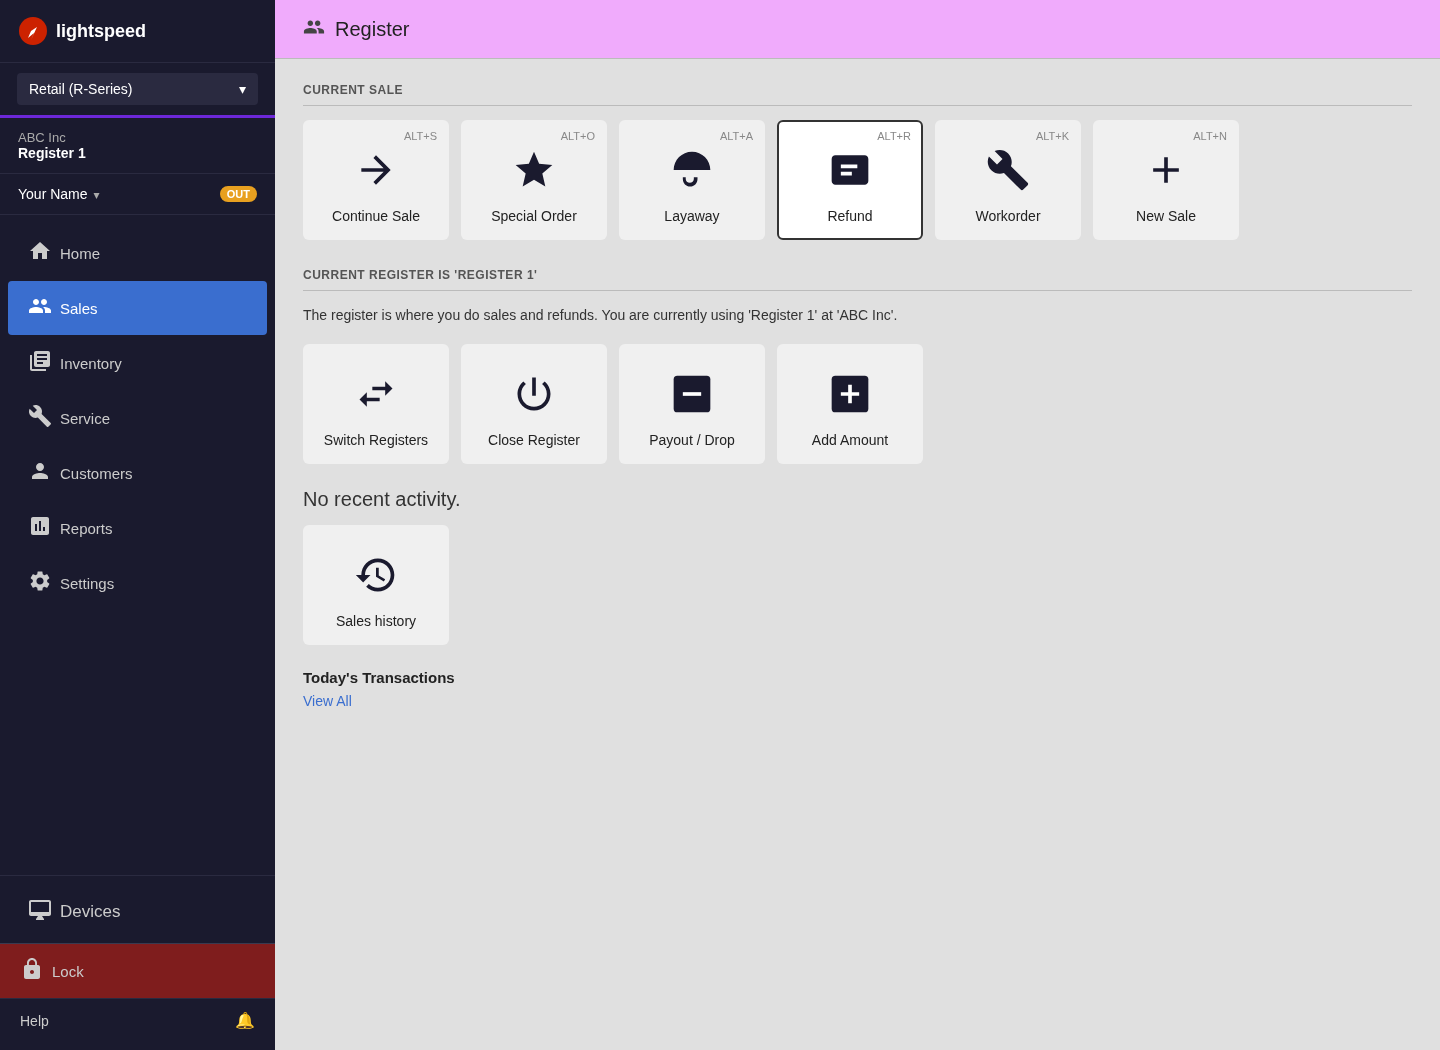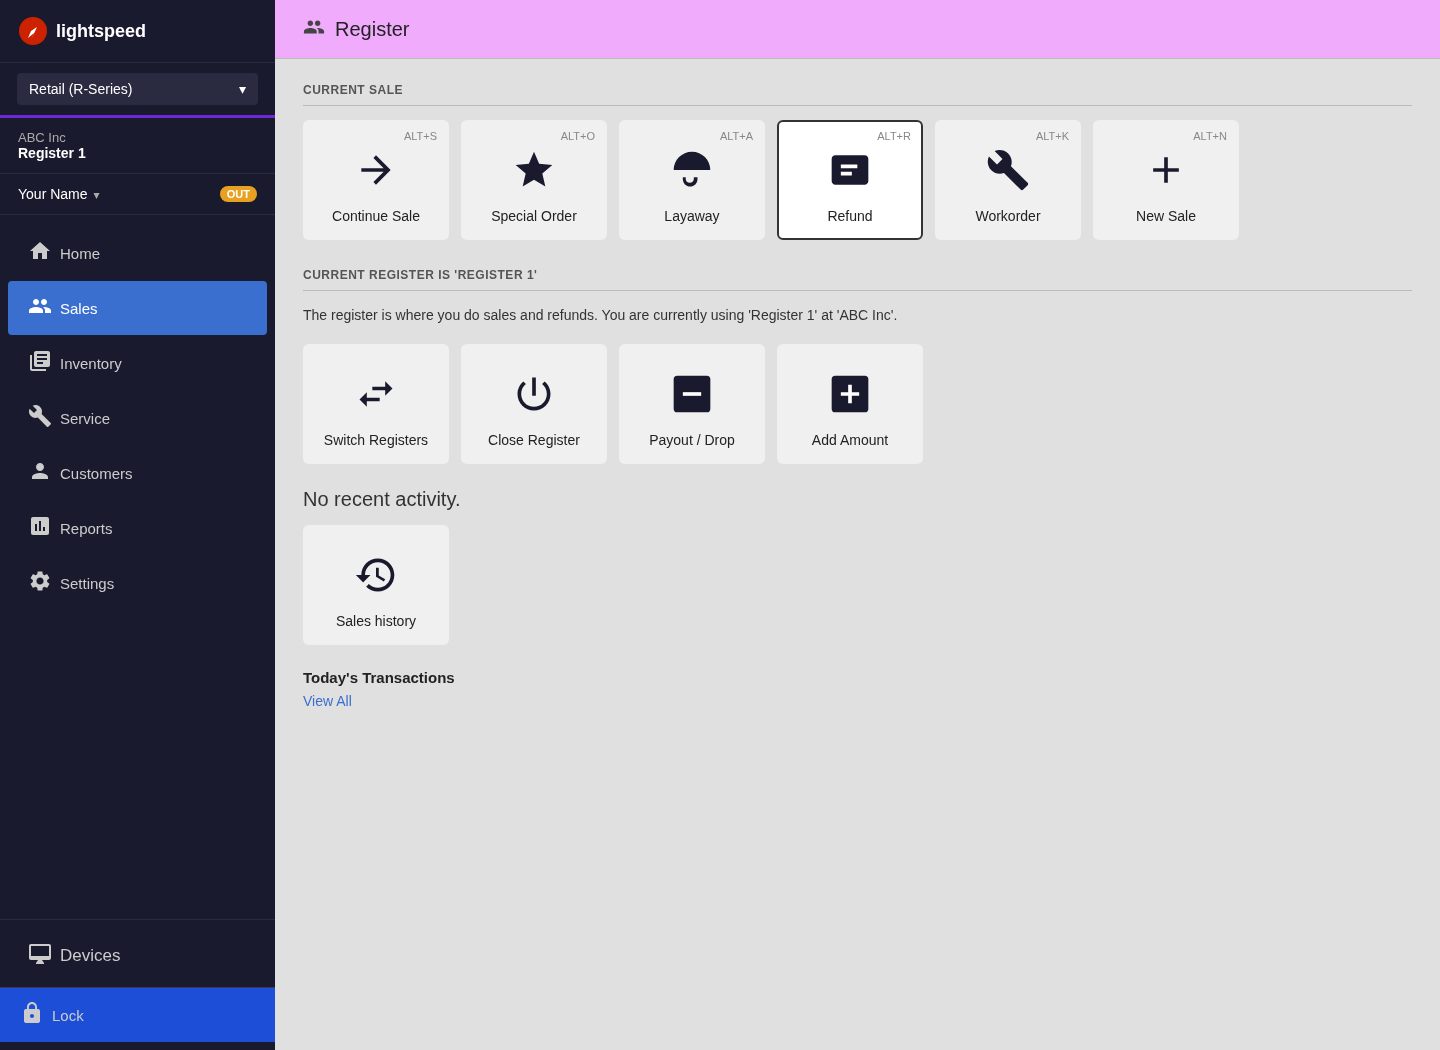--- a/index.html
+++ b/index.html
@@ -142,21 +142,21 @@
     }
 
     #lock-button {
       display: flex;
       align-items: center;
       gap: 12px;
       padding: 13px 20px;
       cursor: pointer;
       color: #ccc;
       font-size: 15px;
-      background: #1d4ed8;
+      background: #7f1d1d;
       margin: 4px 0 0 0;
       border-top: 1px solid #3a3a50;
     }
 
     #help-area {
       display: flex;
       align-items: center;
       justify-content: space-between;
       padding: 12px 20px;
       border-top: 1px solid #2a2a40;
@@ -403,20 +403,24 @@
       <span>Devices</span>
     </div>
     <div id="lock-button">
       <span class="nav-icon">
         <svg class="icon-svg-sm" viewBox="0 0 24 24" fill="currentColor">
             <path d="M18 8h-1V6c0-2.76-2.24-5-5-5S7 3.24 7 6v2H6c-1.1 0-2 .9-2 2v10c0 1.1.9 2 2 2h12c1.1 0 2-.9 2-2V10c0-1.1-.9-2-2-2zm-6 9c-1.1 0-2-.9-2-2s.9-2 2-2 2 .9 2 2-.9 2-2 2zm3.1-9H8.9V6c0-1.71 1.39-3.1 3.1-3.1 1.71 0 3.1 1.39 3.1 3.1v2z"></path>
           </svg>
       </span>
       <span>Lock</span>
     </div>
+    <div id="help-area">
+      <span>Help</span>
+      <span id="notification-icon">🔔</span>
+    </div>
   </div>
 </div>
 
 <div id="main-content">
   <div id="page-header">
     <span>
       <svg width="22" height="22" viewBox="0 0 24 24" fill="#444">
           <path d="M16 11c1.66 0 2.99-1.34 2.99-3S17.66 5 16 5c-1.66 0-3 1.34-3 3s1.34 3 3 3zm-8 0c1.66 0 2.99-1.34 2.99-3S9.66 5 8 5C6.34 5 5 6.34 5 8s1.34 3 3 3zm0 2c-2.33 0-7 1.17-7 3.5V19h14v-2.5c0-2.33-4.67-3.5-7-3.5zm8 0c-.29 0-.62.02-.97.05 1.16.84 1.97 1.97 1.97 3.45V19h6v-2.5c0-2.33-4.67-3.5-7-3.5z"></path>
         </svg>
     </span>

